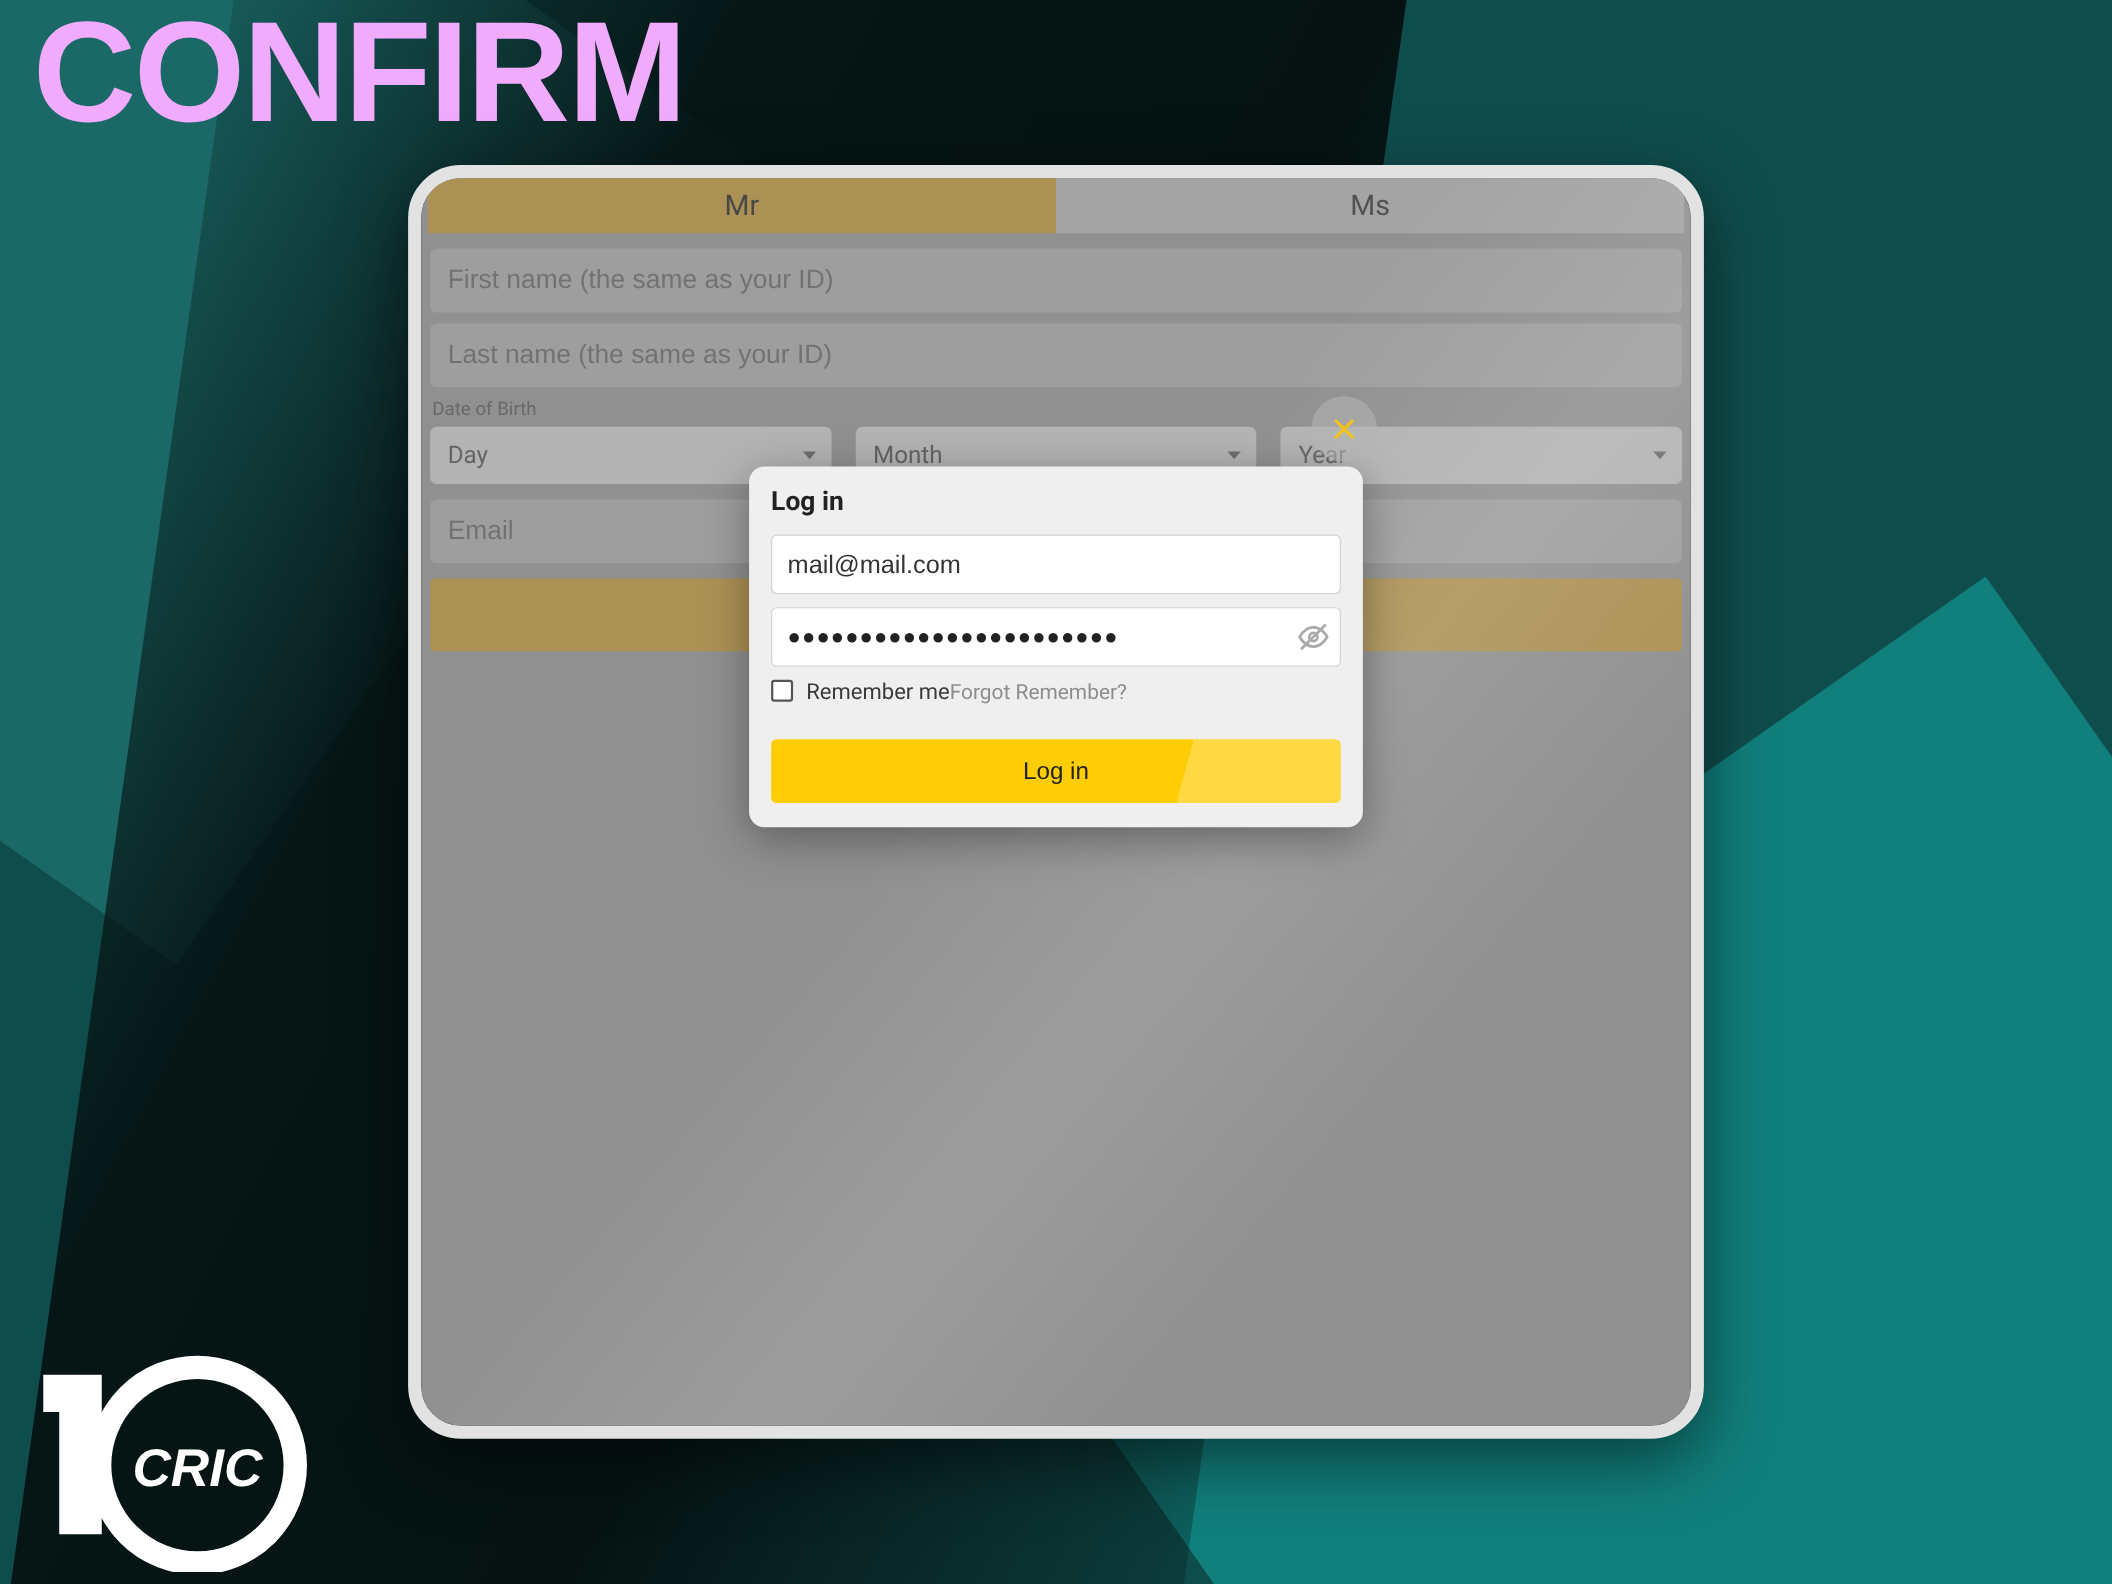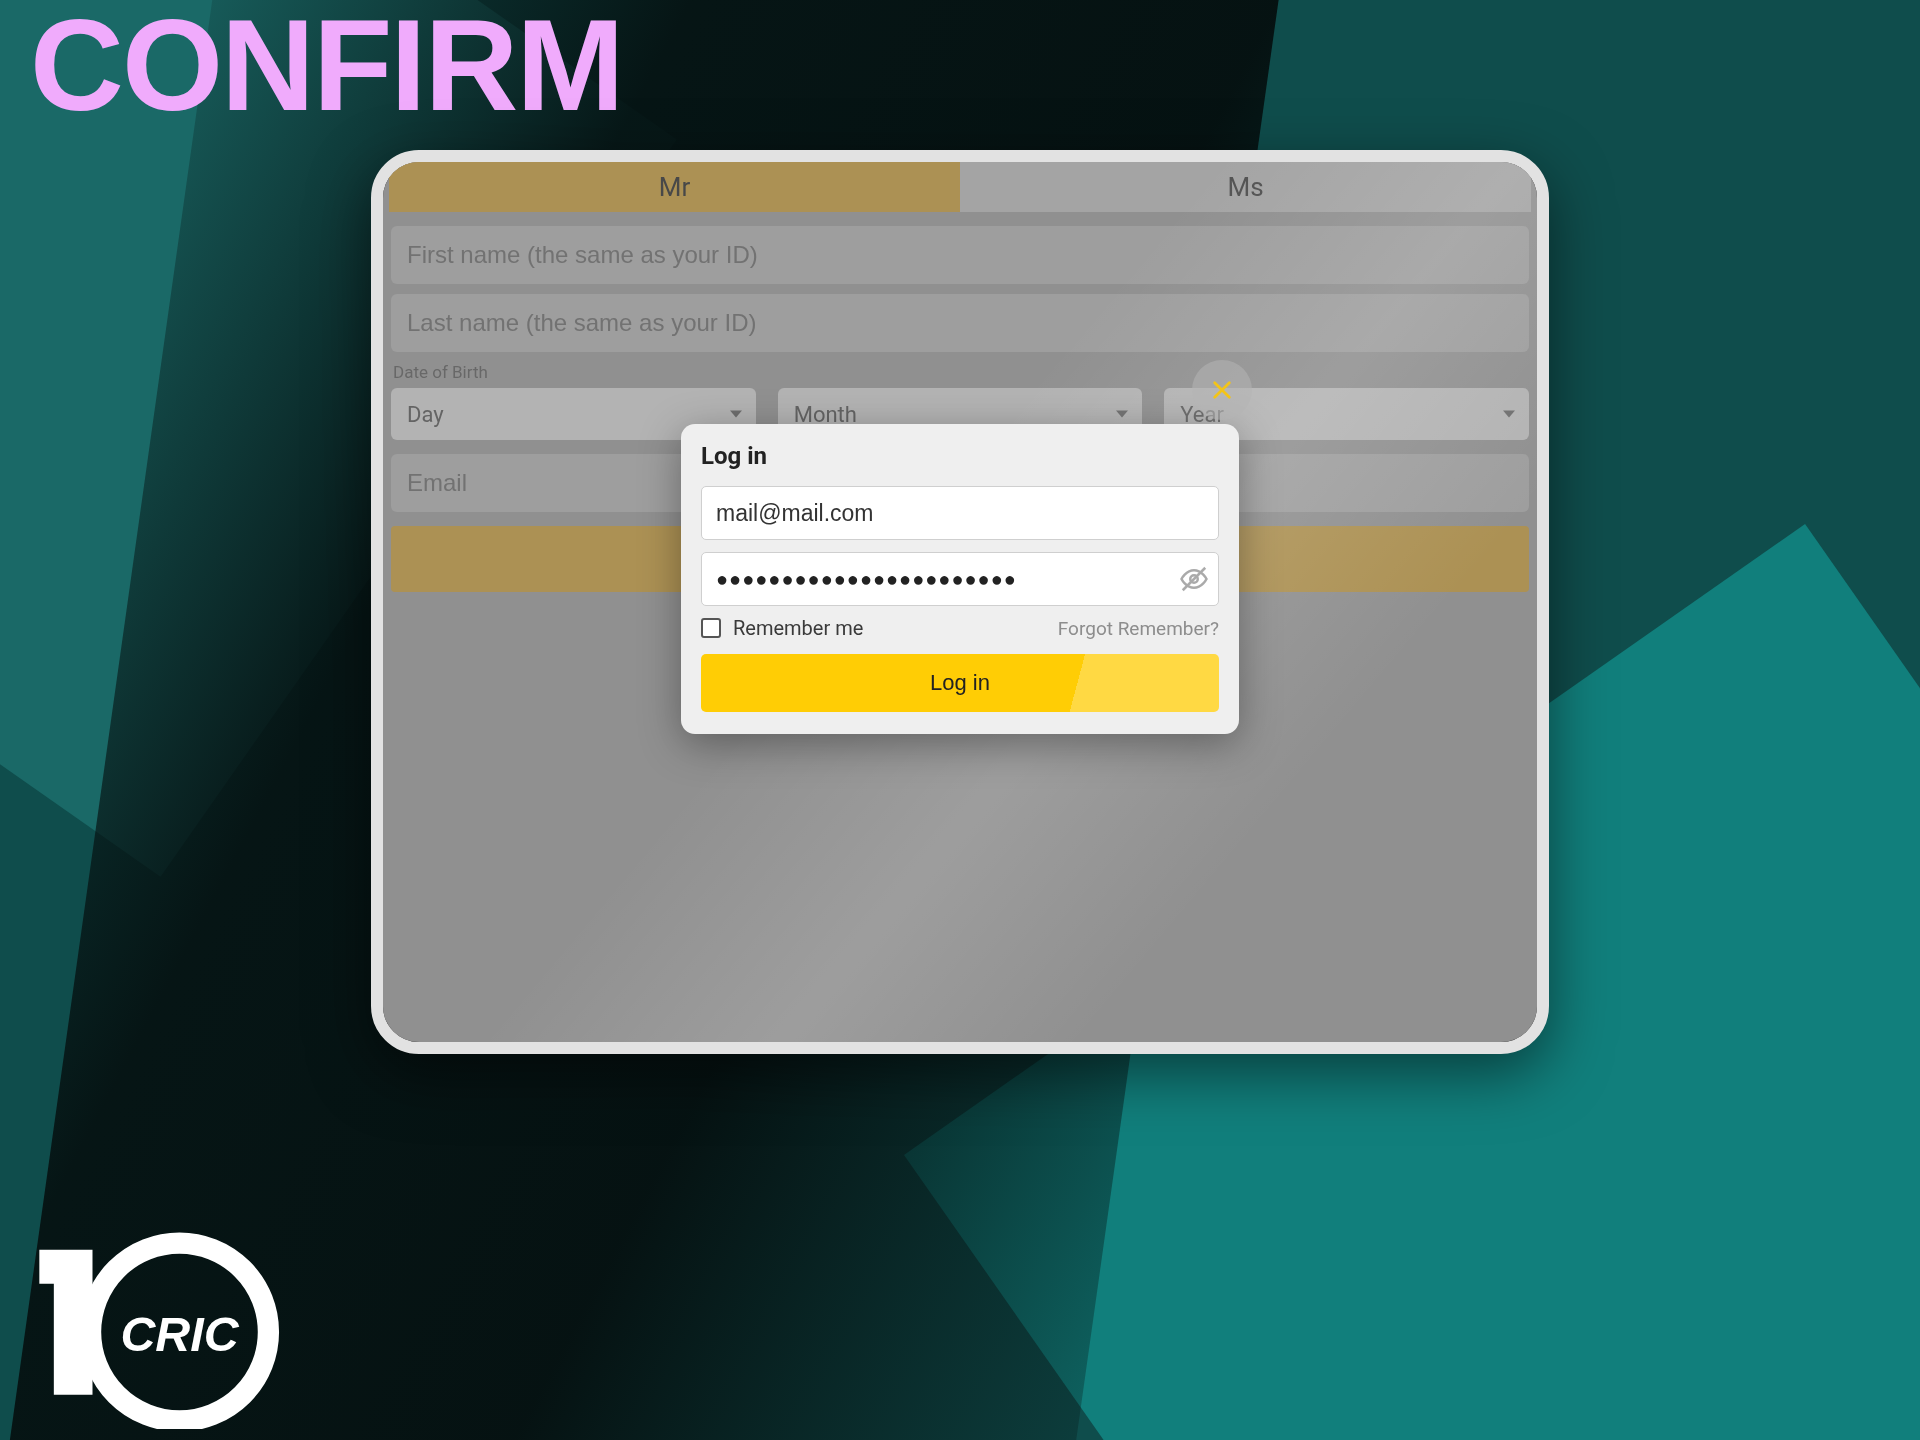--- a/index.html
+++ b/index.html
@@ -55,21 +55,21 @@
     z-index: 5;
   }
 
   
   .tablet {
     position: absolute;
     top: 150px;
     left: 50%;
     transform: translateX(-50%);
     width: 1178px;
-    height: 904px;
+    height: 1158px;
     background: #222;
     border: 12px solid #e2e2e2;
     border-radius: 48px;
     box-shadow: 0 20px 60px rgba(0,0,0,0.5);
     overflow: hidden;
     z-index: 10;
   }
   .tablet::after {
     
     content: "";
@@ -226,23 +226,22 @@
   .eye-btn {
     position: absolute;
     right: 10px; top: 50%;
     transform: translateY(-50%);
     width: 30px; height: 30px;
     cursor: pointer;
     opacity: 0.55;
   }
   .row-opts {
     display: flex;
-    justify-content: space-between;
     align-items: center;
-    margin: 10px 0 14px 0;
+    margin: 10px 0 32px 0;
   }
   .remember {
     display: flex;
     align-items: center;
     gap: 12px;
     font-size: 20px;
     color: #3a3a3a;
     cursor: pointer;
   }
   .remember .box {

